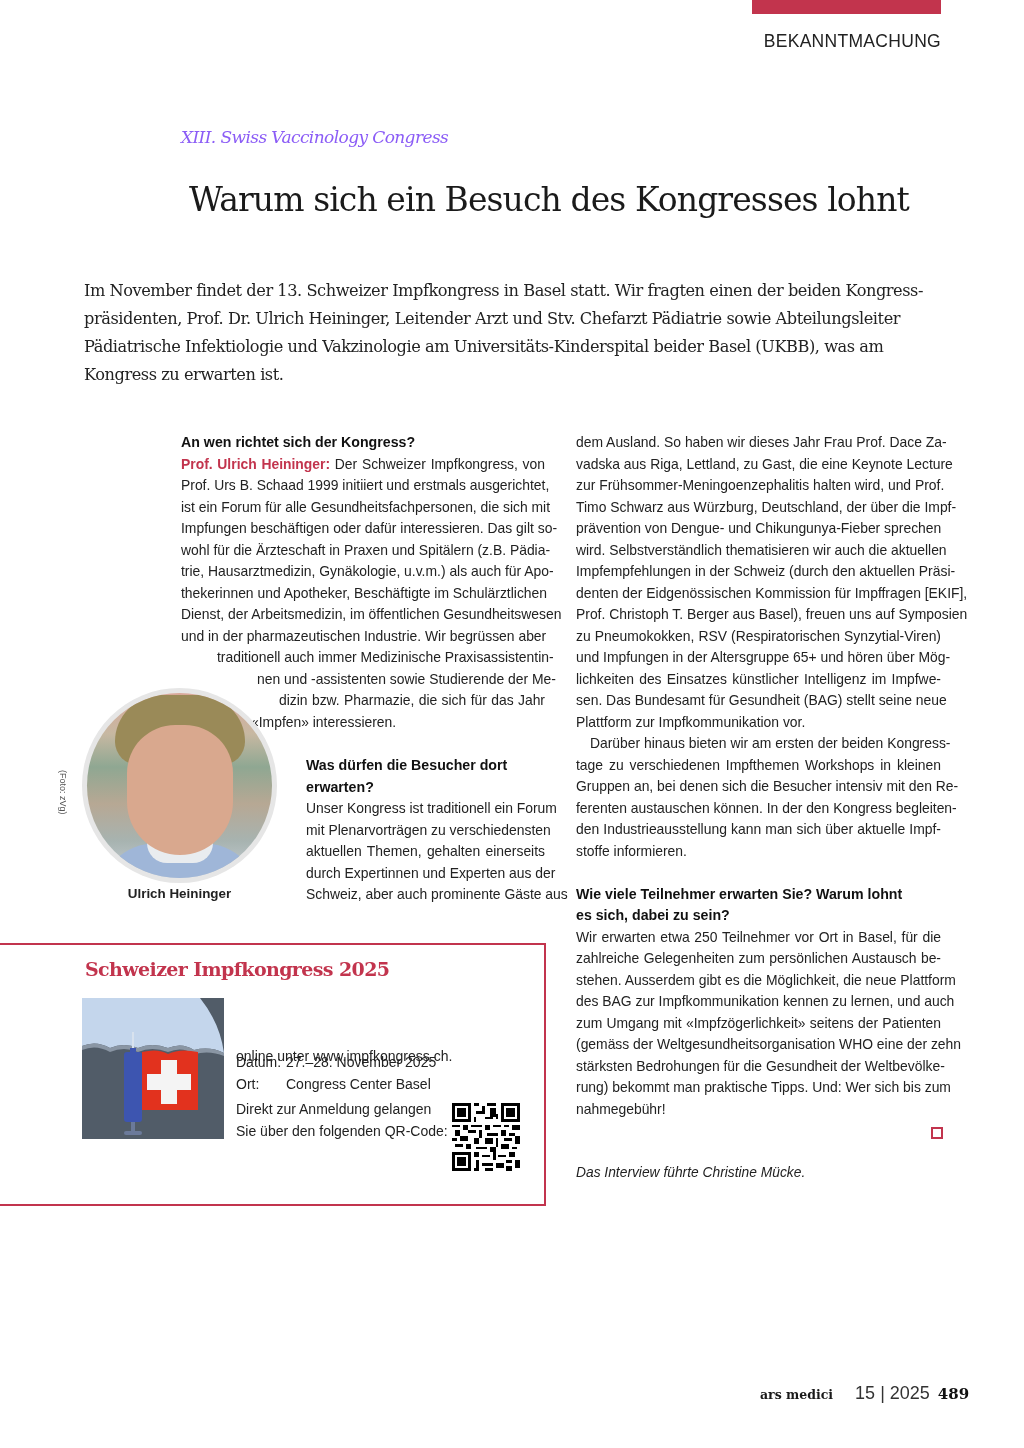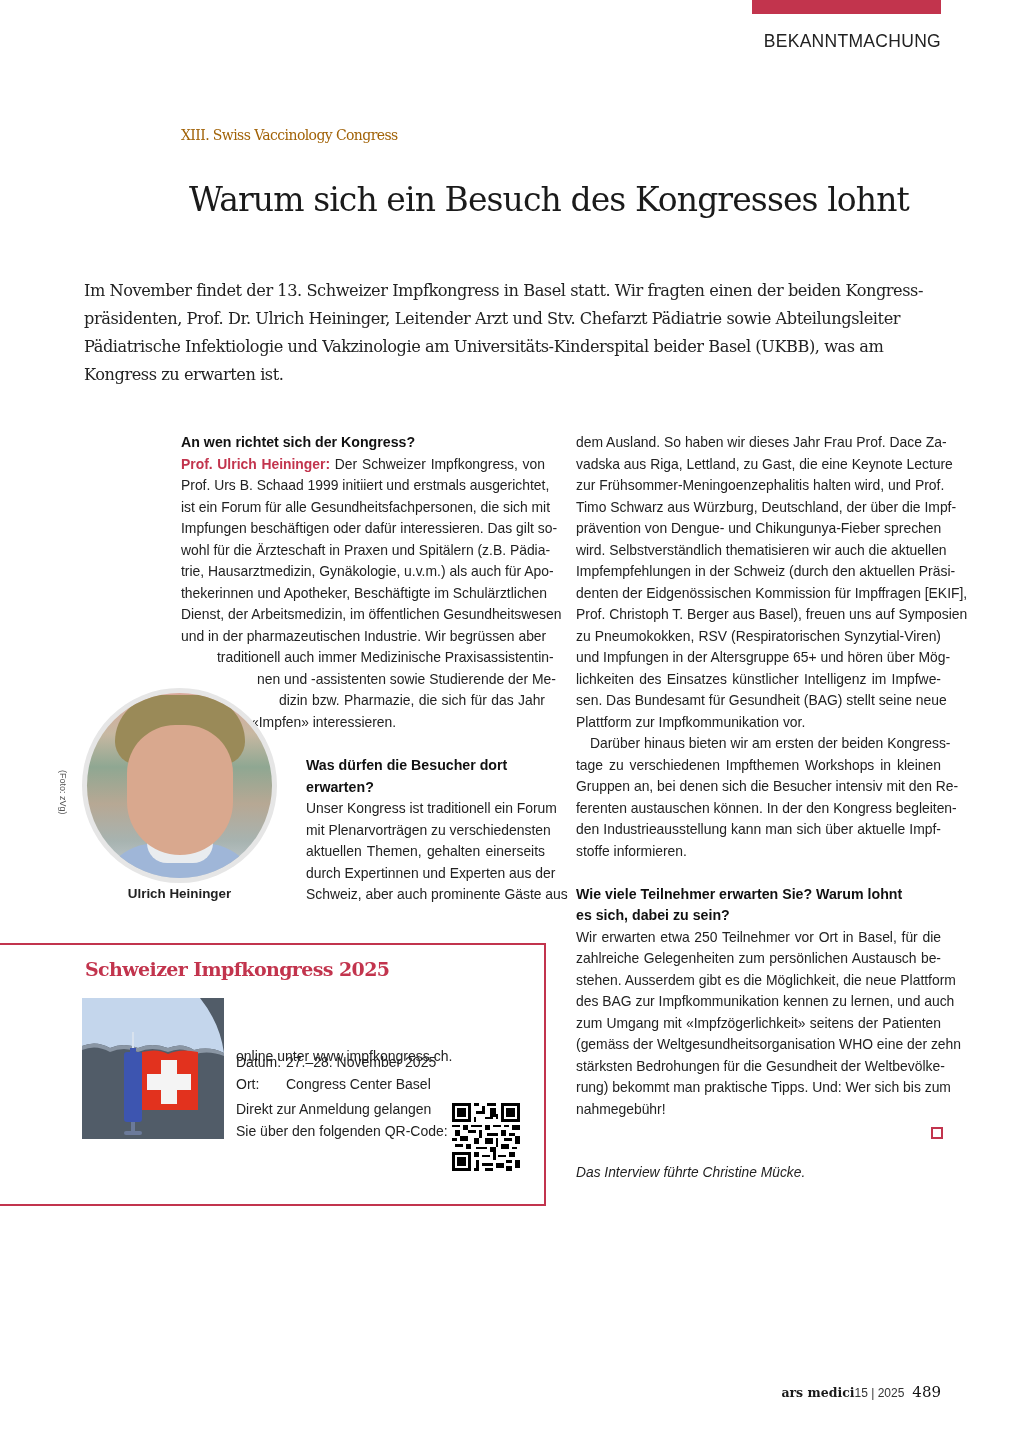--- a/index.html
+++ b/index.html
@@ -2,21 +2,21 @@
 <html><head>
 <meta charset="utf-8">
 <style>
   html, body { margin: 0; padding: 0; background: #ffffff; }
   body { width: 1024px; height: 1448px; position: relative; overflow: hidden; color: #1a1a1a; }
   .abs { position: absolute; }
 
   .top-bar { left: 752px; top: 0; width: 189px; height: 14px; background: #c2344d; }
   .section-label { left: 752px; top: 31px; width: 189px; text-align: right; font-family: "Liberation Sans", sans-serif; font-size: 17.5px; letter-spacing: 0.3px; color: #222; }
 
-  .kicker { left: 181px; top: 127px; font-family: "DejaVu Serif", serif; font-size: 14px; color: #a16207; letter-spacing: -0.6px; }
+  .kicker { left: 181px; top: 127px; font-family: "DejaVu Serif", serif; font-style: italic; font-size: 17px; color: #8b5cf6; letter-spacing: -0.6px; }
   .headline { left: 181px; top: 172px; font-family: "DejaVu Serif", serif; font-size: 33px; color: #1a1a1a; letter-spacing: -0.9px; white-space: nowrap; }
 
   .lead { left: 84px; top: 277px; width: 860px; font-family: "DejaVu Serif", serif; font-size: 16.2px; line-height: 28px; color: #222; letter-spacing: -0.45px; }
   .lead span { display: block; white-space: nowrap; }
 
   .col { font-family: "Liberation Sans", sans-serif; font-size: 13.9px; line-height: 21.5px; color: #222; }
   .col .line { display: block; white-space: nowrap; text-align: justify; text-align-last: justify; }
   .col .line.last { text-align-last: left; }
   .q { font-weight: bold; color: #111; font-size: 14.2px; }
   .speaker { font-weight: bold; color: #c2344d; }
@@ -40,22 +40,22 @@
   .illustration { left: 82px; top: 998px; width: 142px; height: 141px; overflow: hidden; }
   .info-text { font-family: "Liberation Sans", sans-serif; font-size: 14px; color: #222; line-height: 21.5px; white-space: nowrap; }
   .info-row .lbl { display: inline-block; width: 50px; }
   .qr { left: 452px; top: 1103px; width: 68px; height: 68px; }
 
   .end-mark { left: 931px; top: 1127px; width: 8px; height: 8px; border: 2px solid #c2344d; }
   .byline { left: 576px; top: 1165px; font-family: "Liberation Sans", sans-serif; font-style: italic; font-size: 13.8px; color: #222; }
 
   .footer { left: 760px; top: 1383px; width: 181px; text-align: right; white-space: nowrap; }
   .footer .mag { font-family: "DejaVu Serif", serif; font-weight: bold; font-size: 12.5px; color: #1a1a1a; }
-  .footer .issue { font-family: "Liberation Sans", sans-serif; font-size: 12px; color: #333; margin-left: 0; }
-  .footer .page { font-family: "DejaVu Serif", serif; font-weight: normal; font-size: 15px; color: #111; margin-left: 8px; }
+  .footer .issue { font-family: "Liberation Sans", sans-serif; font-size: 18px; color: #333; margin-left: 22px; }
+  .footer .page { font-family: "DejaVu Serif", serif; font-weight: bold; font-size: 15px; color: #111; margin-left: 8px; }
 </style>
 </head>
 <body>
 
 <div class="abs top-bar"></div>
 <div class="abs section-label">BEKANNTMACHUNG</div>
 
 <div class="abs kicker">XIII. Swiss Vaccinology Congress</div>
 <h1 class="abs headline" style="margin:8px;font-weight:normal;">Warum sich ein Besuch des Kongresses lohnt</h1>
 

